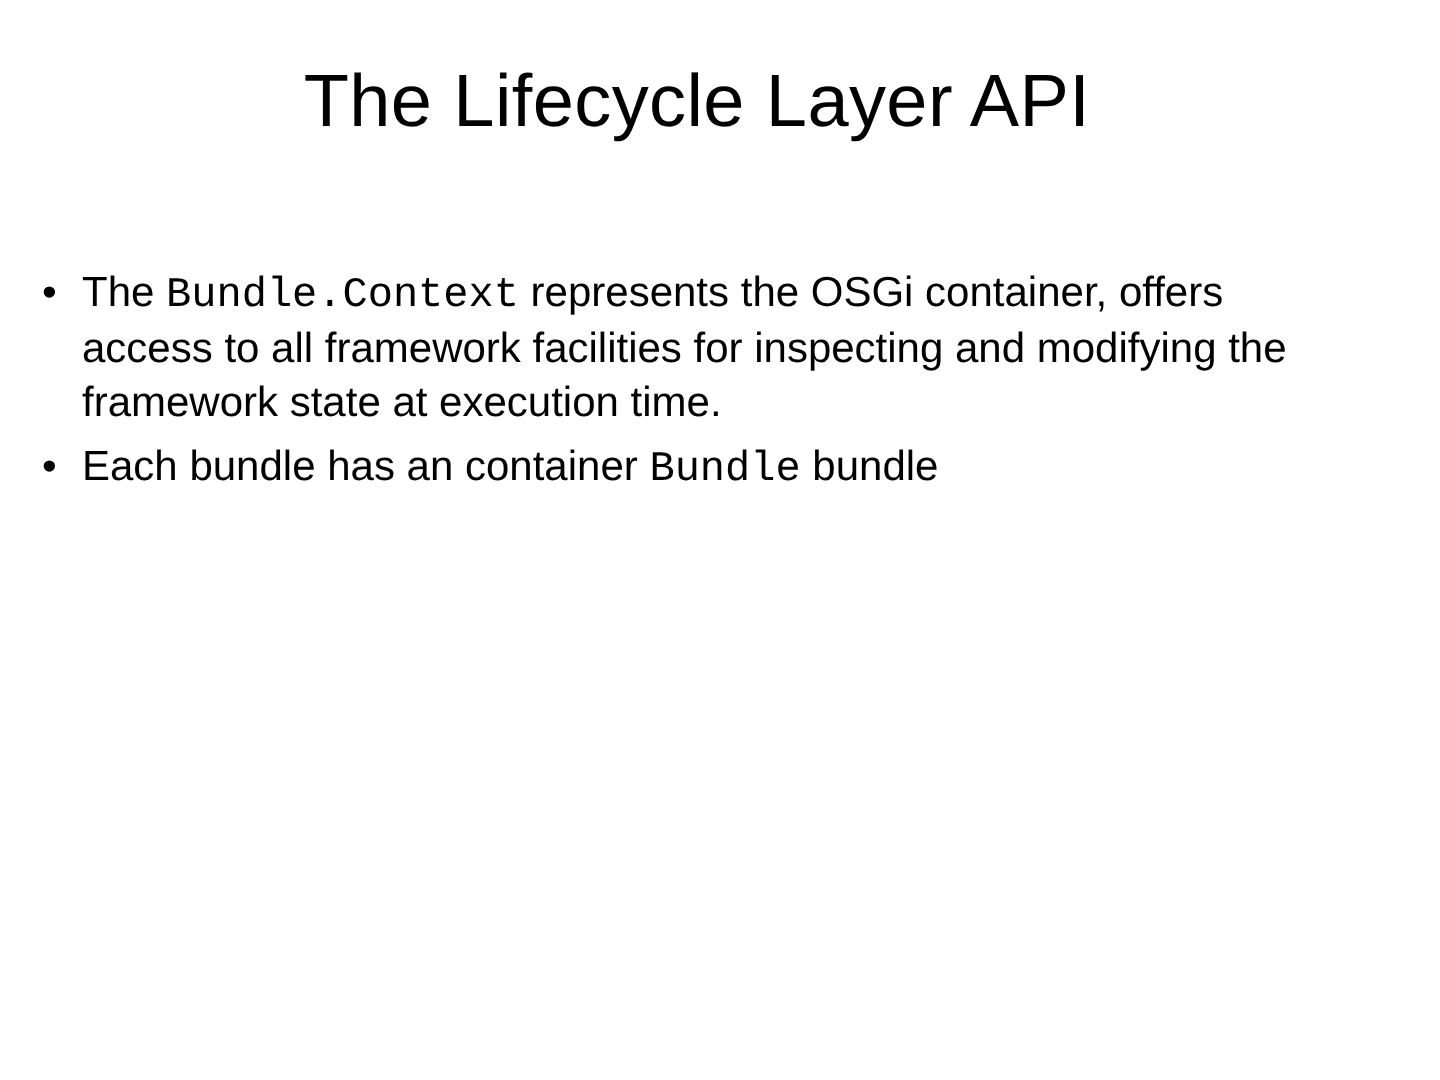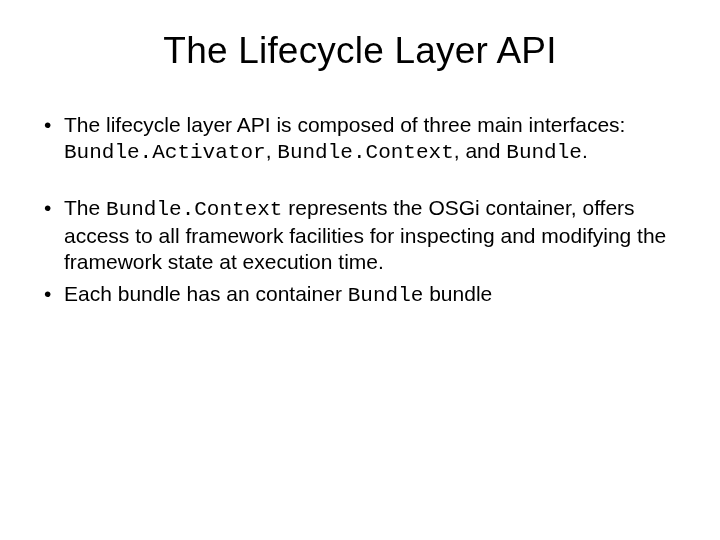--- a/index.html
+++ b/index.html
@@ -8,21 +8,21 @@
     width: 720px;
     height: 540px;
     background: #ffffff;
     font-family: Arial, Helvetica, sans-serif;
     color: #000;
   }
   .slide {
     box-sizing: border-box;
     width: 720px;
     height: 436px;
-    padding: 20px 40px 40px 40px;
+    padding: 20px 40px 40px 17px;
   }
   h1.title {
     font-size: 37px;
     font-weight: 400;
     text-align: center;
     margin: 10px 0 40px 0;
     letter-spacing: 0.2px;
   }
   ul.bullets {
     list-style: none;
@@ -51,23 +51,20 @@
   }
 </style>
 <style>ul.bullets > li.gap::before{content:none;}</style></head>
 <body>
 
 <div class="slide">
   <h1 class="title">The Lifecycle Layer API</h1>
 
   <ul class="bullets">
 
-    <li>
-      <span>The lifecycle layer API is composed of three main interfaces: </span><span class="code">Bundle.Activator</span><span>, </span><span class="code">Bundle.Context</span><span>, and </span><span class="code">Bundle</span><span>.</span>
-    </li>
 
     <li class="gap" style="padding: 0px; list-style: none; height: 16px; position: static;"></li>
 
 
     <li>
       <span>The </span><span class="code">Bundle.Context</span><span> represents the OSGi container, offers access to all framework facilities for inspecting and modifying the framework state at execution time.</span>
     </li>
 
     <li>
       <span>Each bundle has an container </span><span class="code">Bundle</span><span> bundle</span>

